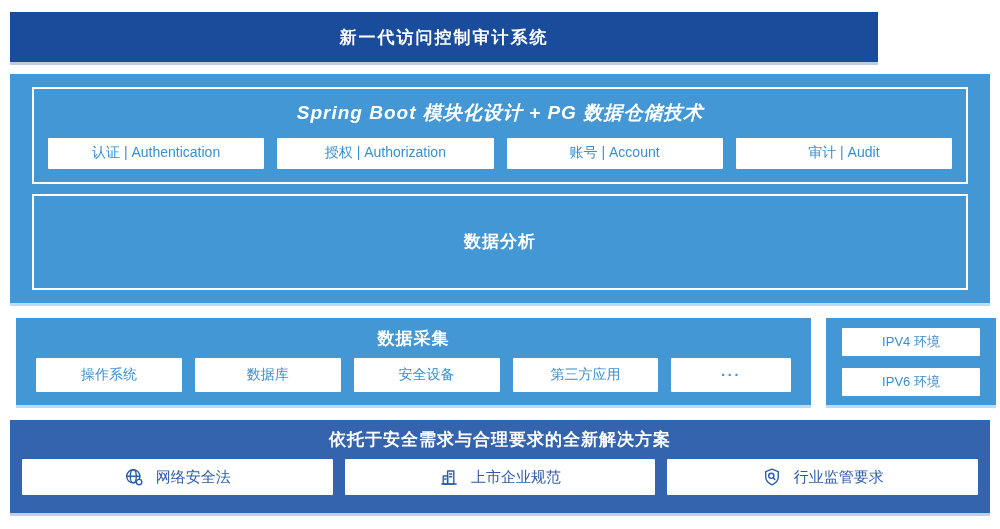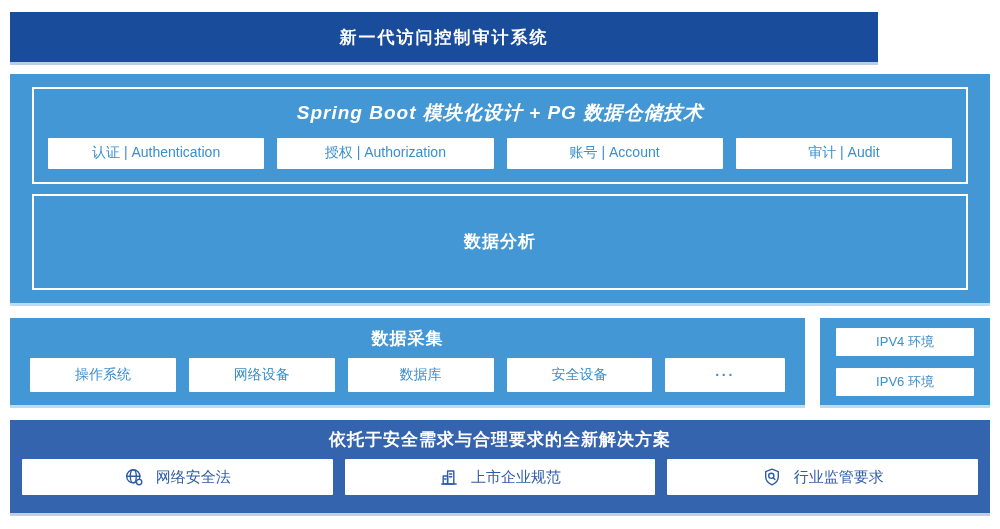--- a/index.html
+++ b/index.html
@@ -19,21 +19,21 @@
   .frame{flex:1;border:2px solid #ffffff;display:flex;flex-direction:column;min-height:0;}
   .frame-title{flex:1;display:flex;align-items:center;justify-content:center;
     color:#ffffff;font-weight:bold;font-size:17px;letter-spacing:1px;}
   .frame-title.tech{font-size:19px;font-style:italic;}
   .box-row{display:flex;gap:13px;margin:0 14px 13px;height:31px;}
 
   .white-box{background:#ffffff;border-radius:1px;flex:1;display:flex;align-items:center;
     justify-content:center;color:#3a8fce;font-size:14px;white-space:nowrap;}
 
   
-  .collect-row{position:absolute;left:10px;top:318px;width:980px;height:90px;display:flex;gap:15px;}
+  .collect-row{position:absolute;left:16px;top:318px;width:980px;height:90px;display:flex;gap:15px;}
   .collect-main{width:795px;background:#4397d4;border-bottom:3px solid #bedbf2;box-sizing:border-box;
     display:flex;flex-direction:column;}
   .collect-main .section-title{flex:1;display:flex;align-items:center;justify-content:center;
     color:#ffffff;font-weight:bold;font-size:17px;letter-spacing:1px;}
   .collect-main .box-row{margin:0 20px 13px;height:34px;border-radius:9px;}
   .dots-box{flex:0.82;letter-spacing:2px;font-weight:bold;}
 
   .collect-side{flex:1;background:#4397d4;border-bottom:3px solid #bedbf2;box-sizing:border-box;
     display:flex;flex-direction:column;justify-content:center;gap:12px;padding:0 16px;}
   .collect-side .white-box{flex:0 0 28px;font-size:13px;}
@@ -70,23 +70,23 @@
     <div class="frame">
       <div class="frame-title">数据分析</div>
     </div>
   </div>
 
   <div class="collect-row">
     <div class="collect-main">
       <div class="section-title">数据采集</div>
       <div class="box-row">
         <div class="white-box">操作系统</div>
-        <div class="white-box">网络设备</div>
         <div class="white-box">数据库</div>
         <div class="white-box">安全设备</div>
+        <div class="white-box">第三方应用</div>
         <div class="white-box dots-box">···</div>
       </div>
     </div>
     <div class="collect-side">
       <div class="white-box">IPV4 环境</div>
       <div class="white-box">IPV6 环境</div>
     </div>
   </div>
 
   <div class="solution">

